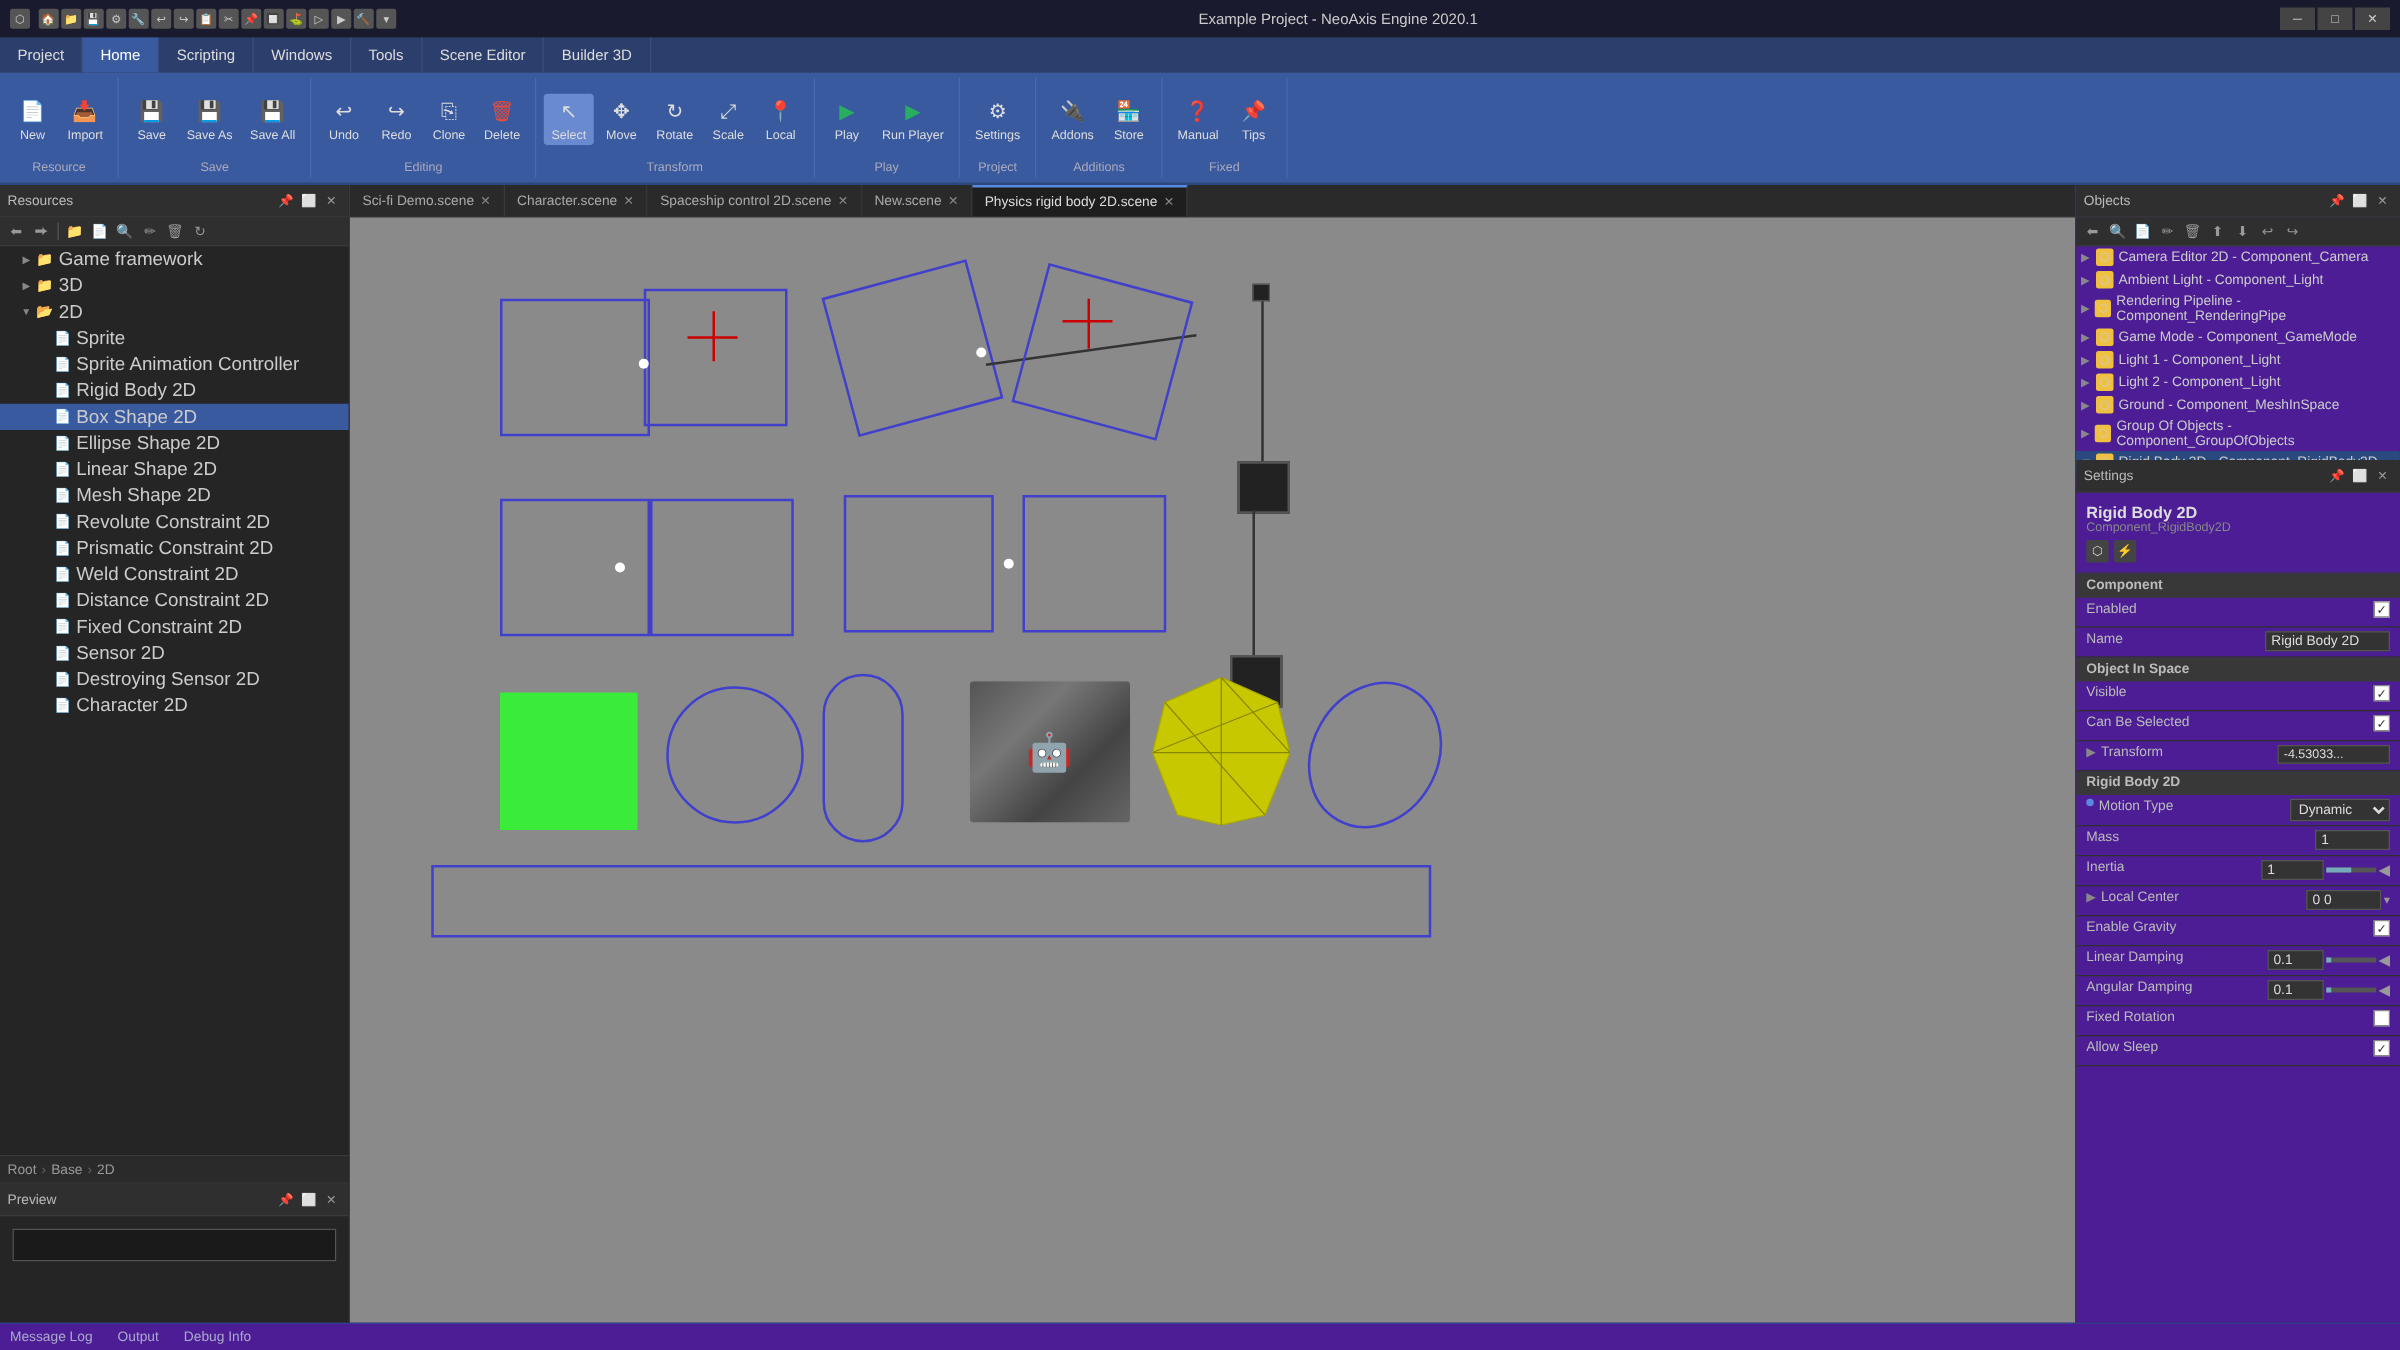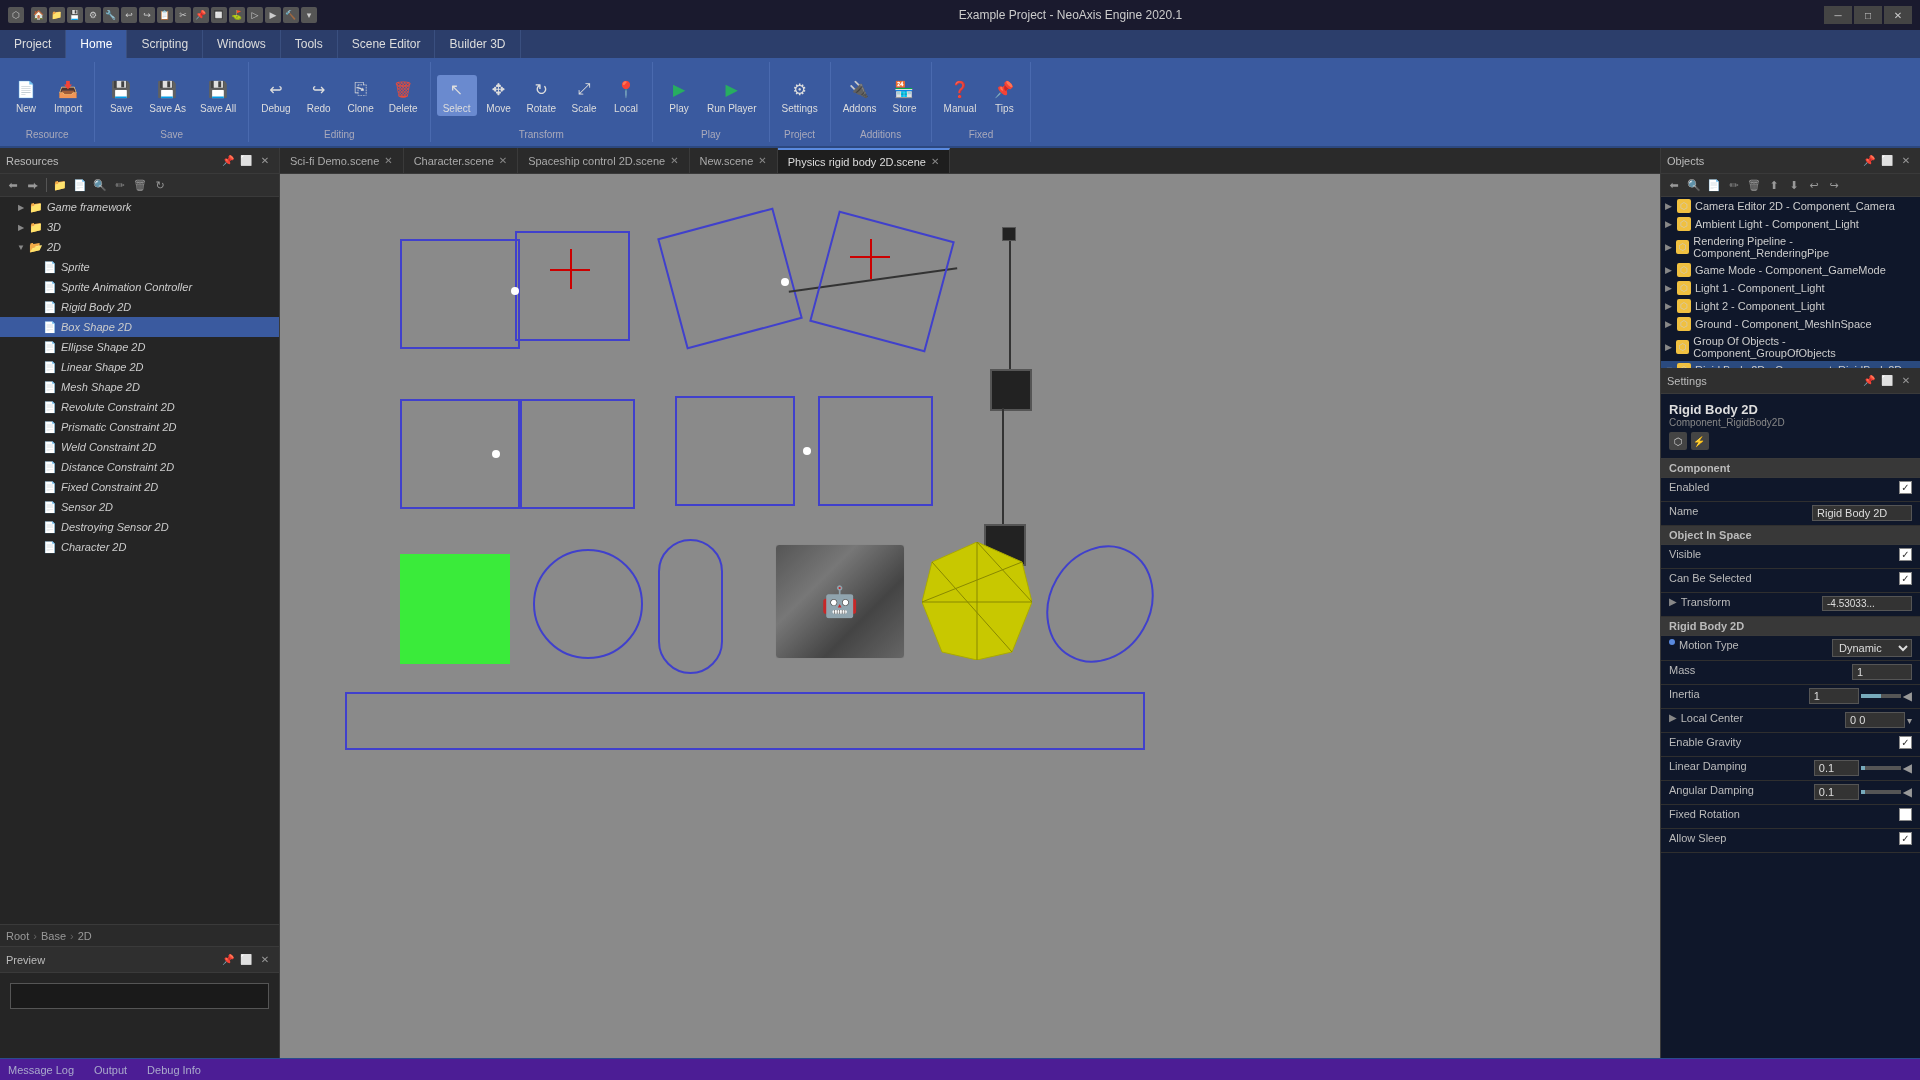--- a/index.html
+++ b/index.html
@@ -38,21 +38,21 @@
     .panel-action { width: 16px; height: 16px; background: none; border: none; color: #999; cursor: pointer; font-size: 10px; display: flex; align-items: center; justify-content: center; }
 
     
     .resources-panel { flex: 1; overflow-y: auto; }
     .tree-item { display: flex; align-items: center; padding: 2px 0; cursor: pointer; white-space: nowrap; }
     .tree-item.selected { background: #3a5a9f; }
     .tree-arrow { width: 14px; display: flex; align-items: center; justify-content: center; font-size: 8px; color: #888; }
     .tree-icon { width: 16px; height: 16px; display: flex; align-items: center; justify-content: center; font-size: 11px; margin-right: 3px; }
     .folder-icon { color: #f0c040; }
     .file-icon { color: #7ab; }
-    .tree-label { font-size: 11px; color: #ccc; font-style: italic; }
+    .tree-label { font-size: 15px; color: #ccc; }
     .indent-1 { padding-left: 14px; }
     .indent-2 { padding-left: 28px; }
 
     
     .breadcrumb-bar { height: 22px; background: #2a2a2a; border-top: 1px solid #3a3a3a; display: flex; align-items: center; padding: 0 6px; gap: 4px; font-size: 11px; color: #999; }
     .breadcrumb-sep { color: #666; }
 
     
     .preview-panel { height: 112px; border-top: 1px solid #3a3a3a; }
 
@@ -63,21 +63,21 @@
     .tabs-bar { height: 26px; background: #2a2a2a; display: flex; align-items: stretch; border-bottom: 1px solid #3a3a3a; }
     .tab { display: flex; align-items: center; padding: 0 10px; cursor: pointer; border-right: 1px solid #3a3a3a; font-size: 11px; color: #aaa; gap: 5px; background: #2a2a2a; }
     .tab.active { background: #1e1e1e; color: #ddd; border-top: 2px solid #5a8adf; }
     .tab-close { color: #888; font-size: 10px; cursor: pointer; }
 
     
     .viewport { flex: 1; background: #8a8a8a; position: relative; overflow: hidden; }
     .viewport-canvas { width: 100%; height: 100%; position: relative; }
 
     
-    .right-panel { width: 260px; display: flex; flex-direction: column; background: #0f172a; border-left: 1px solid #3a3a3a; }
+    .right-panel { width: 260px; display: flex; flex-direction: column; background: #4c1d95; border-left: 1px solid #3a3a3a; }
     .objects-panel { height: 220px; border-bottom: 1px solid #3a3a3a; }
     .objects-tree { overflow-y: auto; height: calc(100% - 26px); }
     .obj-item { display: flex; align-items: center; padding: 2px 4px; cursor: pointer; font-size: 11px; }
     .obj-item.selected { background: #2a4a7f; }
     .obj-icon { width: 14px; height: 14px; background: #f0c040; margin-right: 4px; border-radius: 2px; font-size: 9px; display: flex; align-items: center; justify-content: center; }
     .obj-expand { width: 12px; color: #888; font-size: 9px; }
 
     
     .settings-panel { flex: 1; overflow-y: auto; }
     .settings-header { height: 26px; background: #2f2f2f; display: flex; align-items: center; padding: 0 6px; border-bottom: 1px solid #3a3a3a; font-size: 11px; color: #bbb; justify-content: space-between; }
@@ -200,21 +200,21 @@
         <span>Save All</span>
       </div>
     </div>
     <div class="ribbon-group-label">Save</div>
   </div>
 
   <div class="ribbon-group">
     <div class="ribbon-buttons">
       <div class="ribbon-btn">
         <div class="ribbon-icon">↩</div>
-        <span>Debug</span>
+        <span>Undo</span>
       </div>
       <div class="ribbon-btn">
         <div class="ribbon-icon">↪</div>
         <span>Redo</span>
       </div>
       <div class="ribbon-btn">
         <div class="ribbon-icon">⎘</div>
         <span>Clone</span>
       </div>
       <div class="ribbon-btn">

